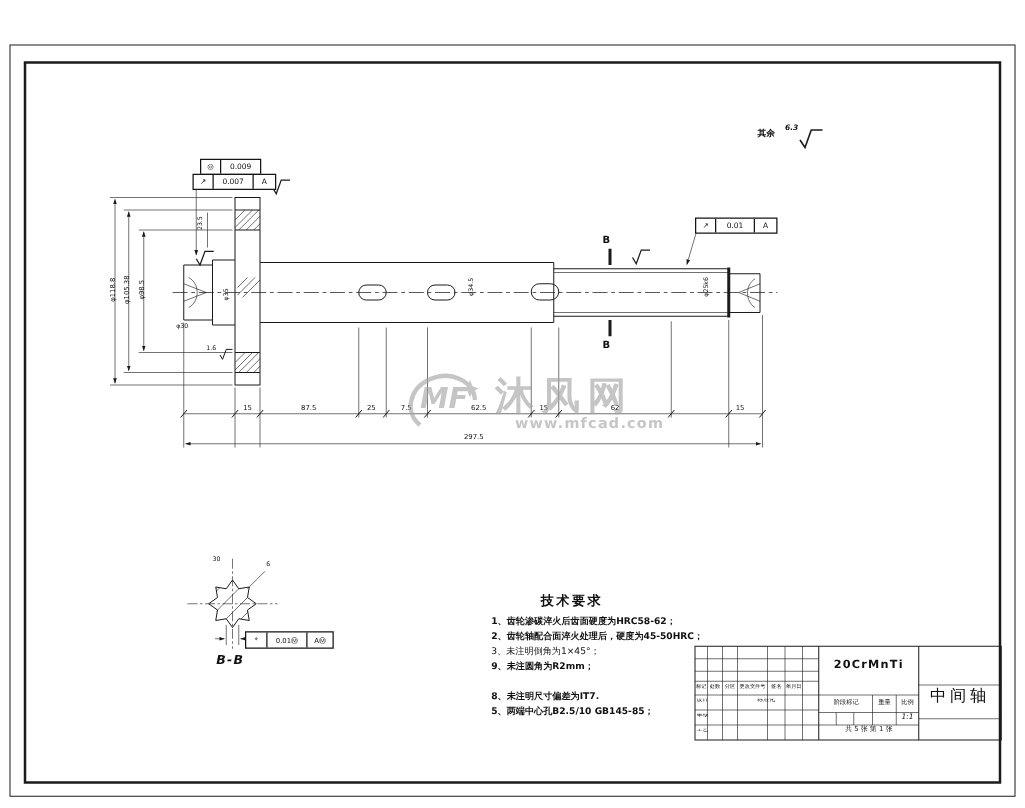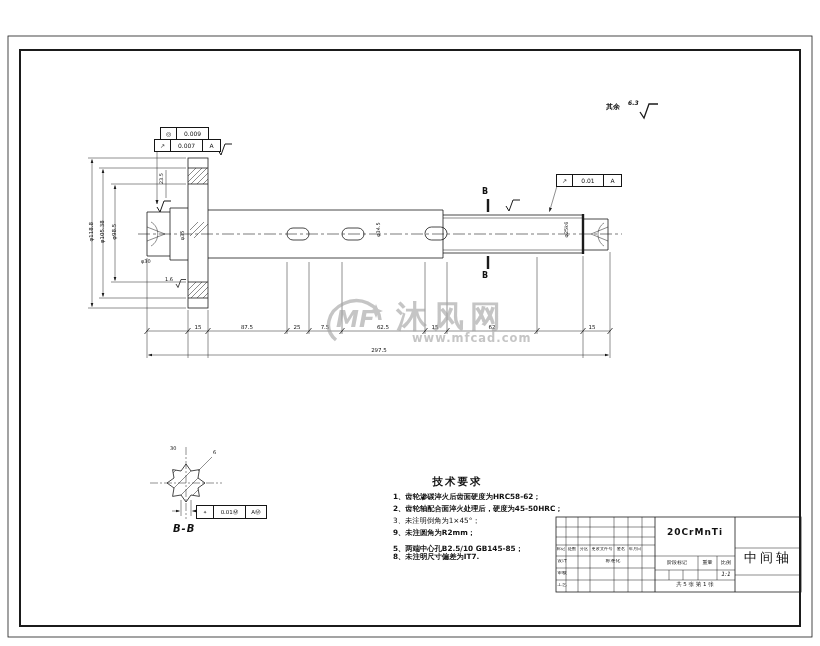--- a/index.html
+++ b/index.html
@@ -184,21 +184,21 @@
   <span class="t" style="left:482px;top:272px;font-size:8px;font-weight:bold;">B</span>
   <span class="t" style="left:173px;top:524px;font-size:10px;font-weight:bold;font-style:italic;letter-spacing:1px;">B-B</span>
   <span class="t" style="left:170px;top:446px;font-size:5px;">30</span>
   <span class="t" style="left:213px;top:450px;font-size:5px;">6</span>
 
   <div class="tb" style="left:415px;top:476px;width:85px;font-size:10.5px;font-weight:bold;letter-spacing:2px;">技术要求</div>
   <div class="t" style="left:393px;top:493px;font-size:7.3px;font-weight:600;">1、齿轮渗碳淬火后齿面硬度为HRC58-62；</div>
   <div class="t" style="left:393px;top:505px;font-size:7.3px;font-weight:700;">2、齿轮轴配合面淬火处理后，硬度为45-50HRC；</div>
   <div class="t" style="left:393px;top:517px;font-size:7.3px;font-weight:400;">3、未注明倒角为1×45°；</div>
   <div class="t" style="left:393px;top:529px;font-size:7.3px;font-weight:600;">9、未注圆角为R2mm；</div>
-  <div class="t" style="left:393px;top:545px;font-size:7.3px;font-weight:600;">5、两端中心孔B2.5/10 GB145-85；</div>
+  <div class="t" style="left:393px;top:565px;font-size:7.3px;font-weight:600;">5、两端中心孔B2.5/10 GB145-85；</div>
   <div class="t" style="left:393px;top:553px;font-size:7.3px;font-weight:600;">8、未注明尺寸偏差为IT7.</div>
 
   <div class="tb" style="left:655px;top:528px;width:80px;font-size:9px;font-weight:bold;letter-spacing:1px;">20CrMnTi</div>
   <div class="tb" style="left:735px;top:551px;width:66px;font-size:13px;letter-spacing:3px;">中间轴</div>
   <span class="tb" style="left:656px;top:560px;width:42px;font-size:5px;">阶段标记</span>
   <span class="tb" style="left:698px;top:560px;width:19px;font-size:5px;">重量</span>
   <span class="tb" style="left:717px;top:560px;width:18px;font-size:5px;">比例</span>
   <span class="tb" style="left:717px;top:571px;width:18px;font-size:6px;font-style:italic;">1:1</span>
   <span class="tb" style="left:655px;top:582px;width:80px;font-size:5.5px;">共 5 张  第 1 张</span>
   <span class="tb" style="left:556px;top:547px;width:10px;font-size:4.2px;overflow:hidden;">标记</span>

